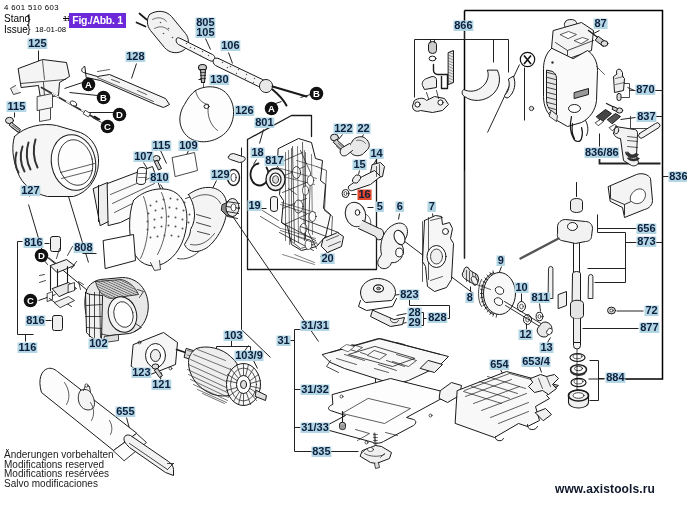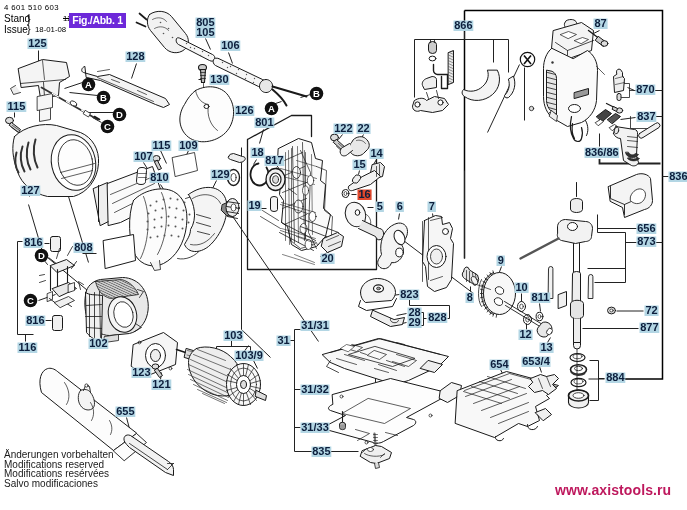--- a/index.html
+++ b/index.html
@@ -724,15 +724,15 @@
     </svg>
 
 <div id="texts">
 <div style="position:absolute;left:4px;top:3px;font-size:7.8px;color:#000;letter-spacing:0.4px;">4 601 510 603</div>
 <div style="position:absolute;left:4px;top:14px;font-size:10px;color:#000;line-height:10.5px;">Stand<br>Issue</div>
 <div style="position:absolute;left:27px;top:12.5px;font-size:11px;color:#000;">}</div>
 <div style="position:absolute;left:27px;top:23px;font-size:11px;color:#000;">}</div>
 <div style="position:absolute;left:35px;top:14px;font-size:7.8px;color:#000;line-height:10.5px;"><span style="text-decoration:line-through;padding-left:28px;">12-12</span><br>18-01-08</div>
 <div style="position:absolute;left:69px;top:13px;width:57px;height:15px;background:#6d28d9;color:#fff;font-weight:bold;font-size:10.5px;text-align:center;line-height:15px;letter-spacing:-0.3px;">Fig./Abb. 1</div>
 <div style="position:absolute;left:4px;top:450px;font-size:10px;color:#1a1a1a;line-height:9.6px;">Änderungen vorbehalten<br>Modifications reserved<br>Modifications resérvées<br>Salvo modificaciones</div>
-<div style="position:absolute;left:555px;top:482px;font-size:14px;color:#be185d;font-weight:bold;letter-spacing:0.1px;">www.axistools.ru</div>
+<div style="position:absolute;left:555px;top:482px;font-size:12px;color:#0f172a;font-weight:bold;letter-spacing:0.1px;">www.axistools.ru</div>
 </div>
 </div>
 
 </body></html>

